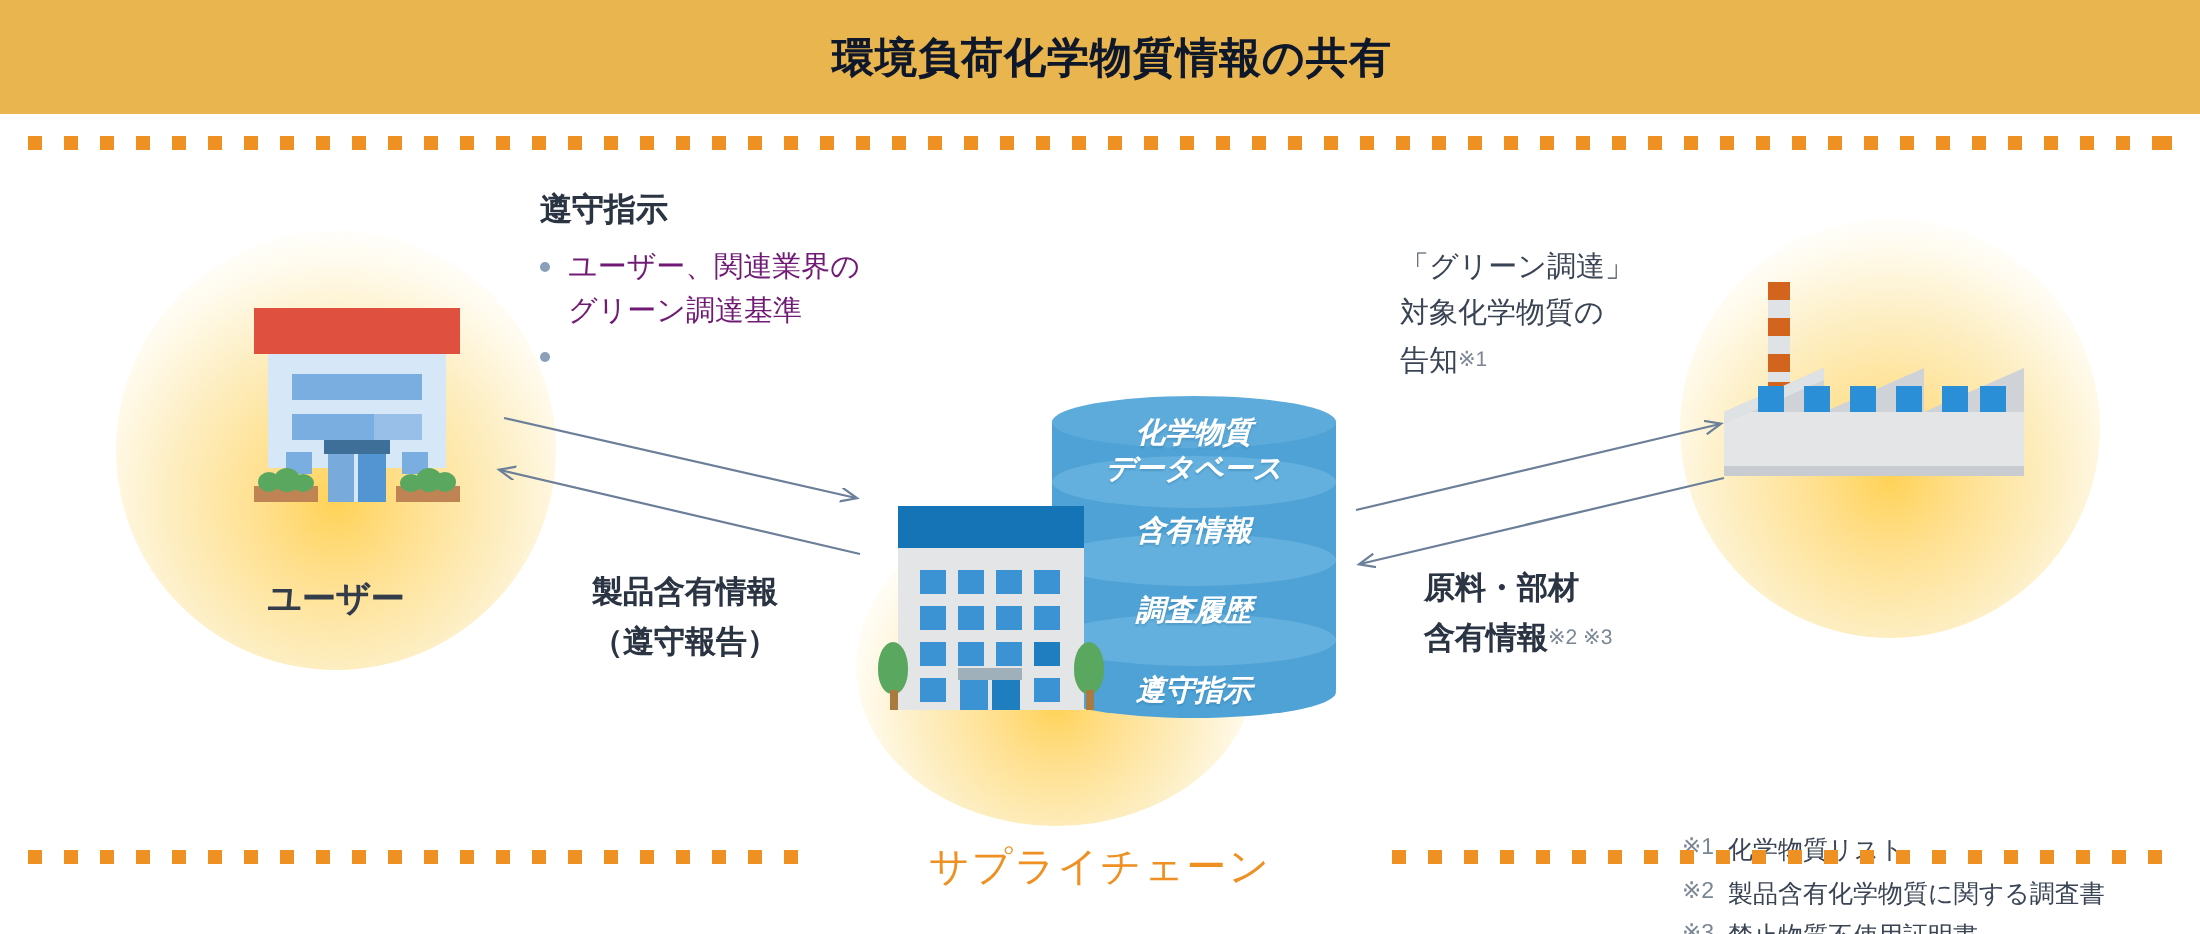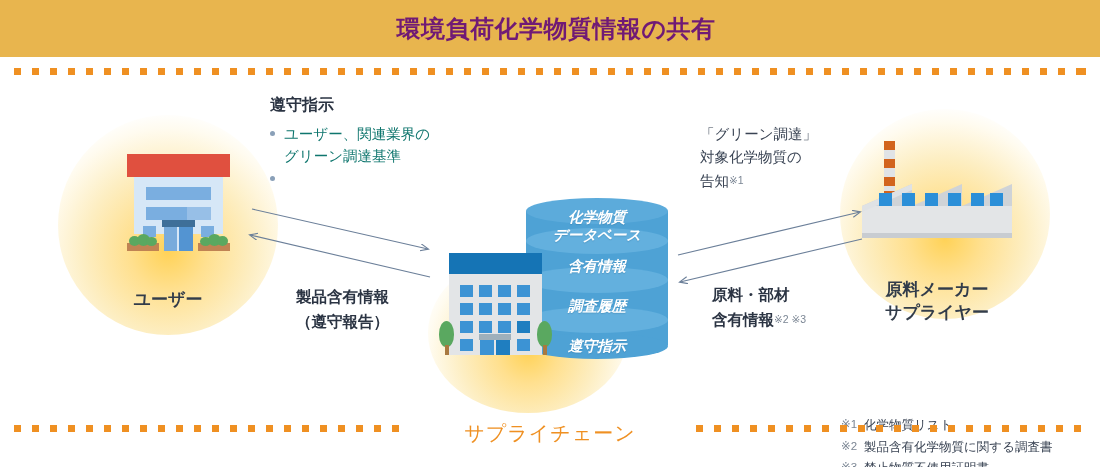--- a/index.html
+++ b/index.html
@@ -12,21 +12,21 @@
   }
   #root{position:relative;width:1100px;height:467px;}
 
   
   .titlebar{
     position:absolute;left:0;top:0;width:1100px;height:57px;
     background:#e8b54e;
     display:flex;align-items:center;justify-content:center;
   }
   .titlebar .t{
-    font-size:24px;font-weight:bold;color:#701a75;letter-spacing:.5px;margin-left:12px;
+    font-size:21px;font-weight:bold;color:#0f172a;letter-spacing:.5px;margin-left:12px;
   }
 
   
   .stage{position:absolute;left:0;top:57px;width:1100px;height:410px;background:#fff;}
 
   
   .dotframe{
     position:absolute;left:14px;top:11px;width:1072px;height:364px;
     pointer-events:none;
   }
@@ -111,21 +111,21 @@
     position:absolute;left:0;width:142px;text-align:center;
     color:#ffffff;font-weight:bold;font-size:14.5px;line-height:1.22;
     text-shadow:0 1px 1px rgba(30,90,130,.25);
   }
 
   
   .txt{position:absolute;color:#323c4a;}
   .hdr{font-size:16px;font-weight:bold;color:#2b3443;margin-bottom:7px;}
   .bullets{list-style:none;margin:0;padding:0;}
   .bullets li{
-    font-size:14.5px;line-height:1.55;color:#0f766e;
+    font-size:14.5px;line-height:1.55;color:#701a75;
     padding-left:14px;position:relative;white-space:nowrap;
   }
   .bullets li .bdot{
     position:absolute;left:0;top:8px;width:5px;height:5px;border-radius:50%;
     background:#8aa0b8;
   }
   .bullets li .cont{padding-left:0;}
   .plain{font-size:14.5px;line-height:1.62;color:#3a4454;white-space:nowrap;}
   .boldtxt{font-size:15.5px;font-weight:bold;line-height:1.6;color:#2b3443;white-space:nowrap;text-align:center;}
   .ref{font-size:10.5px;color:#7b8694;vertical-align:2px;font-weight:normal;}
@@ -247,23 +247,20 @@
         <polygon points="0,42 50,20 50,26 0,48" fill="#dfe2e5"></polygon>
       </svg>
       <div class="factbase"></div>
       <div class="fwin" style="left:17px;top:52px;"></div>
       <div class="fwin" style="left:40px;top:52px;"></div>
       <div class="fwin" style="left:63px;top:52px;"></div>
       <div class="fwin" style="left:86px;top:52px;"></div>
       <div class="fwin" style="left:109px;top:52px;"></div>
       <div class="fwin" style="left:128px;top:52px;"></div>
     </div>
-    <div class="nodelabel" style="left:852px;top:222px;width:170px;">
-      <span>原料メーカー</span><br><span>サプライヤー</span>
-    </div>
 
     <svg class="arrows">
       <defs>
         <marker id="ah" markerWidth="9" markerHeight="9" refX="7" refY="3.2" orient="auto">
           <path d="M0,0 L7.5,3.2 L0,6.4" fill="none" stroke="#6b7f99" stroke-width="1"></path>
         </marker>
       </defs>
 
       <line x1="252" y1="152" x2="428" y2="192" stroke="#6b7f99" stroke-width="1.1" marker-end="url(#ah)"></line>
 

